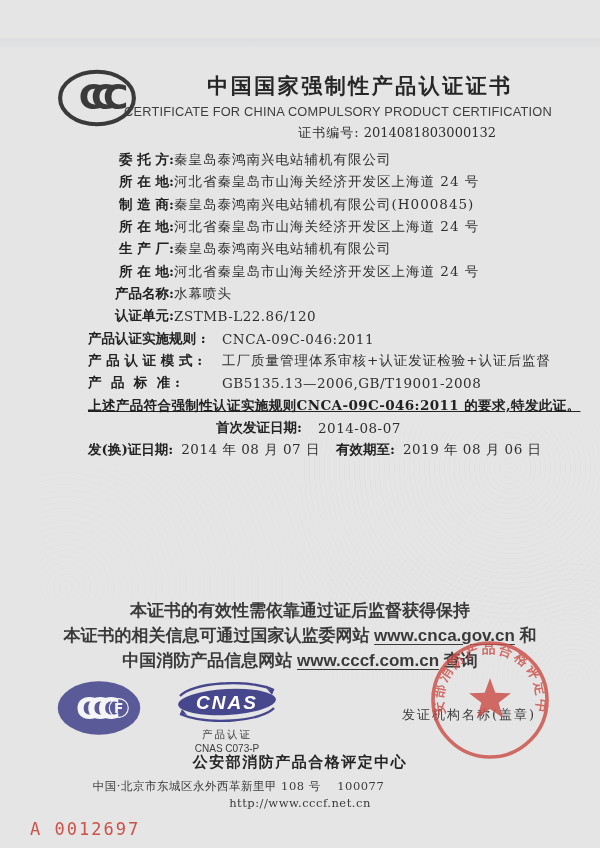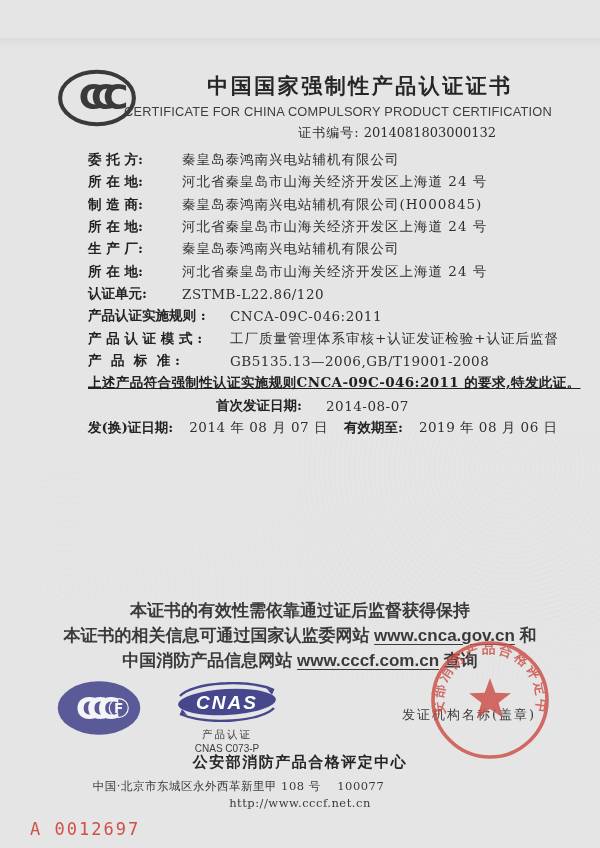--- a/index.html
+++ b/index.html
@@ -21,24 +21,24 @@
     font-size:21px;font-weight:bold;letter-spacing:2.5px;color:#262626;white-space:nowrap;}
   .subtitle{position:absolute;left:80px;top:104px;width:516px;text-align:center;
     font-family:"Liberation Sans",sans-serif;font-size:12.8px;color:#3d3d3d;letter-spacing:0.2px;white-space:nowrap;}
   .certno{position:absolute;top:124px;right:104px;font-size:13px;color:#2e2e2e;white-space:nowrap;}
   .certno .lbl{letter-spacing:1px;}
 
   
   .fields{position:absolute;left:88px;top:149px;right:26px;font-size:13.5px;color:#2f2f2f;}
   .frow{height:22.33px;display:flex;align-items:center;white-space:nowrap;}
   .flabel{font-weight:bold;color:#222;white-space:pre;flex:none;}
-  .frow.a .flabel{width:86px;}
+  .frow.a .flabel{width:86px;text-align:right;}
   .frow.ind .flabel{width:86px;text-align:right;}
   .frow.b .flabel{width:134px;}
-  .fvalue{letter-spacing:1px;white-space:pre;margin-left:8px;}
+  .fvalue{letter-spacing:1px;white-space:pre;}
   .fvalue.latin{letter-spacing:0.5px;}
   .frow.st{font-weight:bold;color:#222;letter-spacing:0.4px;text-decoration:underline;}
   .frow.fi{padding-left:128px;text-align:right;}
   .frow .gap{width:16px;flex:none;}
 
   
   .notices{position:absolute;left:0;top:598px;width:600px;text-align:center;
     font-family:"Liberation Sans",sans-serif;font-size:17px;font-weight:bold;color:#3a3a3a;}
   .notices .nline{line-height:25px;white-space:nowrap;}
   .notices .url{text-decoration:underline;text-underline-offset:3px;font-weight:bold;}
@@ -99,20 +99,24 @@
       <span class="flabel">所 在 地:</span>
       <span class="fvalue">河北省秦皇岛市山海关经济开发区上海道 24 号</span>
     </div>
     <div class="frow a">
       <span class="flabel">生 产 厂:</span>
       <span class="fvalue">秦皇岛泰鸿南兴电站辅机有限公司</span>
     </div>
     <div class="frow a">
       <span class="flabel">所 在 地:</span>
       <span class="fvalue">河北省秦皇岛市山海关经济开发区上海道 24 号</span>
+    </div>
+    <div class="frow a">
+      <span class="flabel">产品名称:</span>
+      <span class="fvalue">水幕喷头</span>
     </div>
     <div class="frow a">
       <span class="flabel">认证单元:</span>
       <span class="fvalue latin">ZSTMB-L22.86/120</span>
     </div>
     <div class="frow b">
       <span class="flabel">产品认证实施规则 :</span>
       <span class="fvalue latin">CNCA-09C-046:2011</span>
     </div>
     <div class="frow b">

